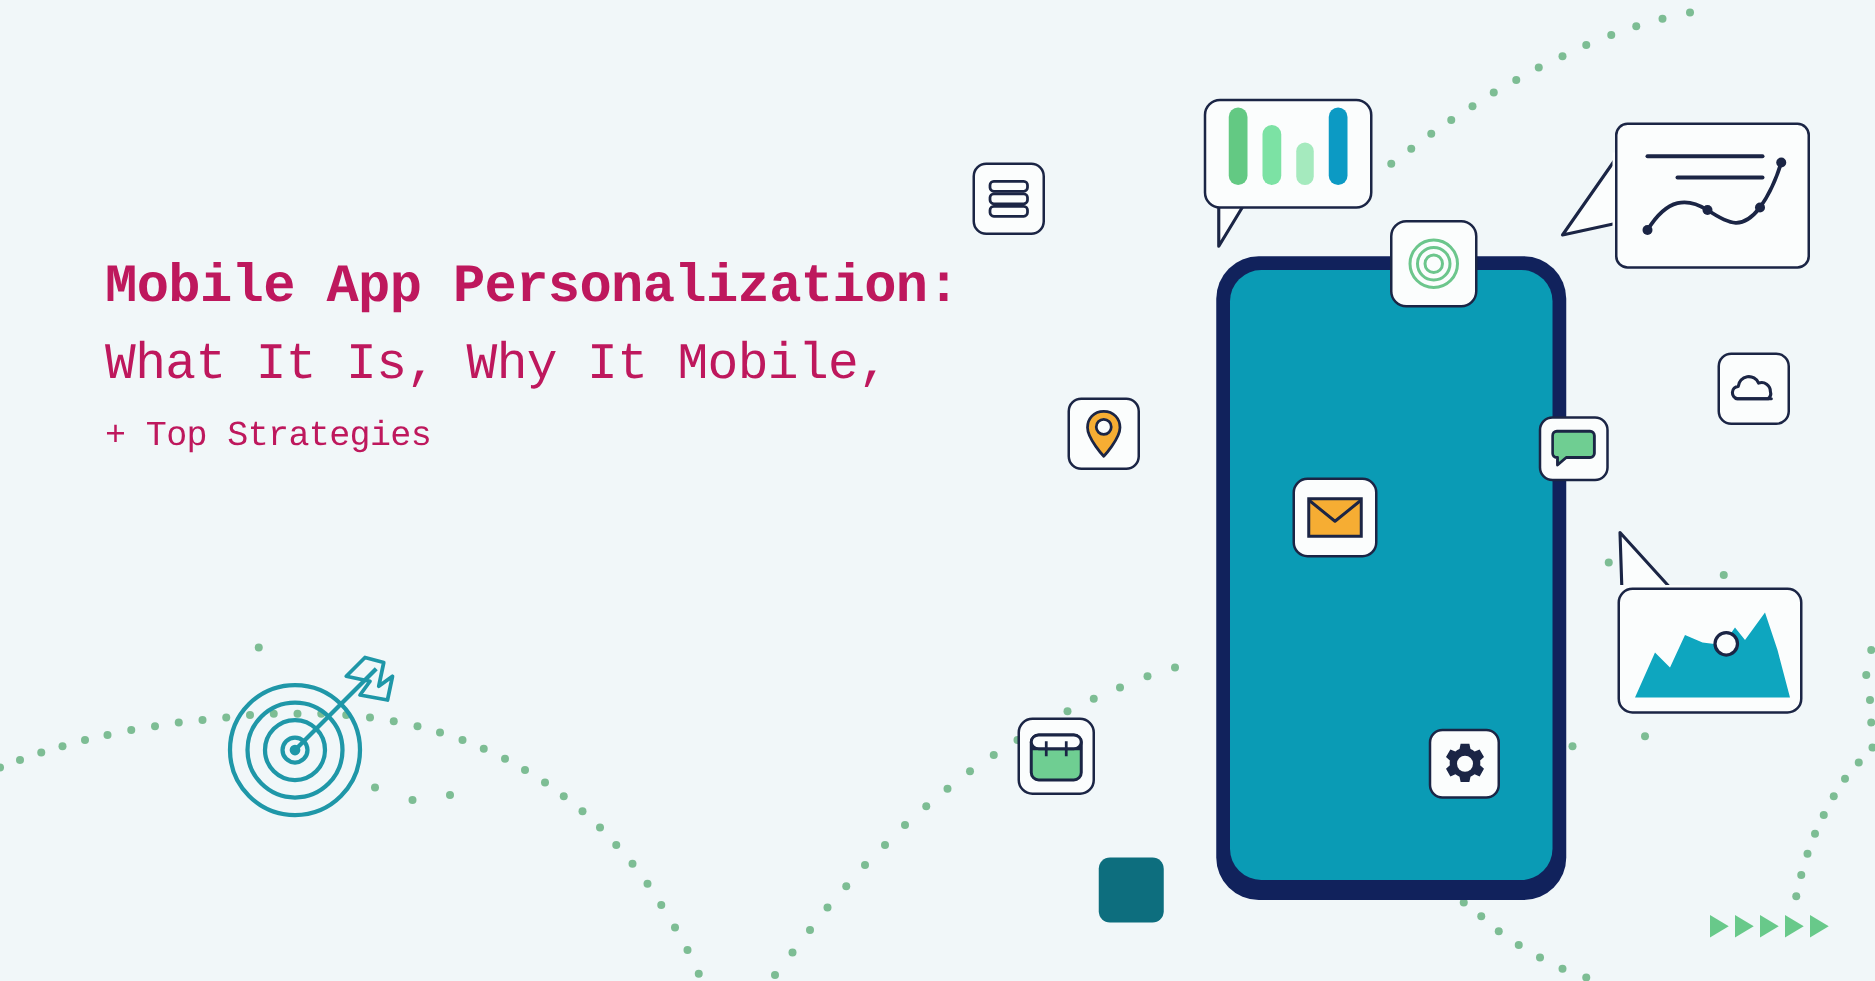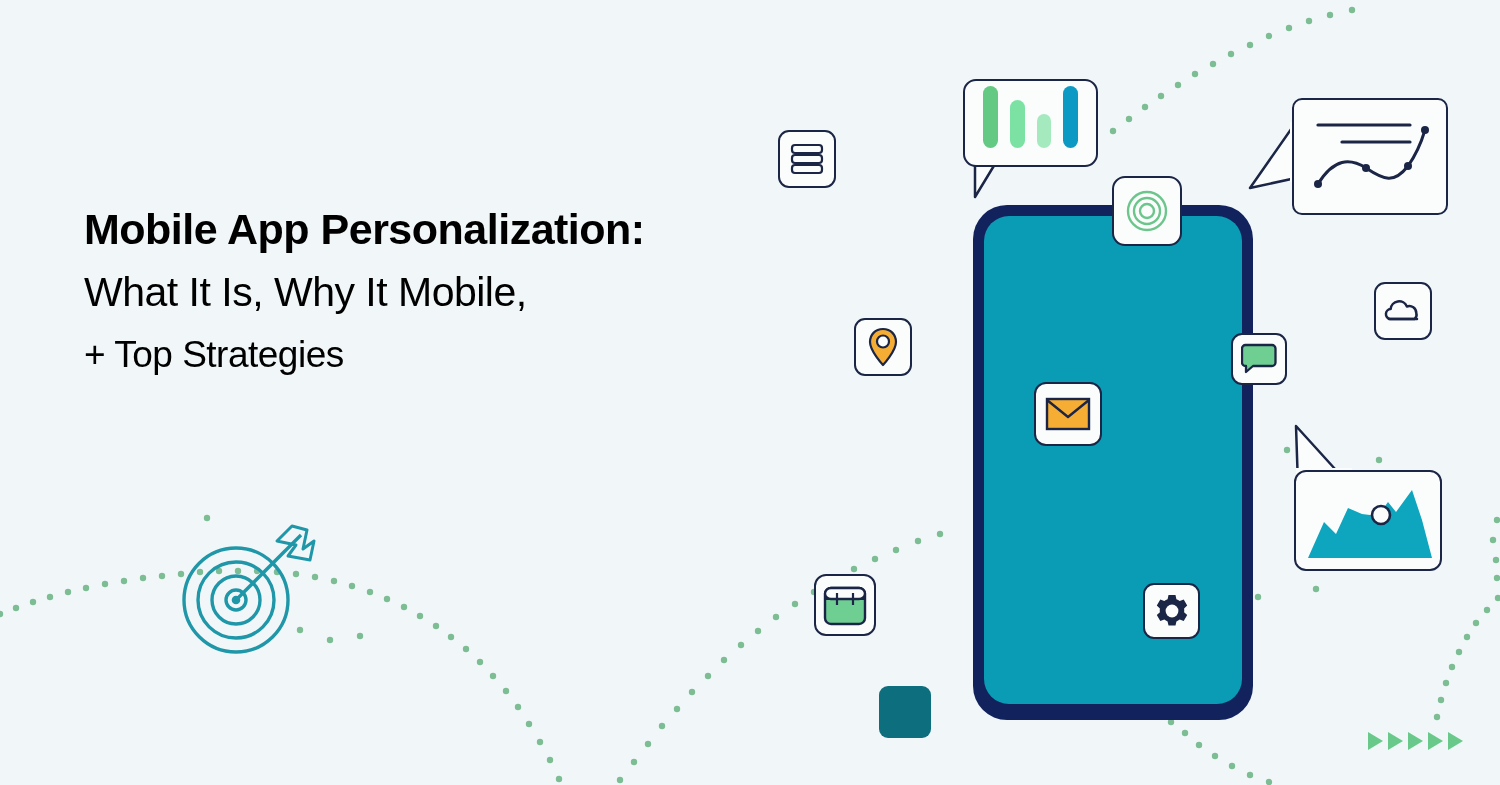--- a/index.html
+++ b/index.html
@@ -9,27 +9,28 @@
     font-family:"Liberation Sans", sans-serif;
     position:relative;
   }
   #stage { position:absolute; inset:0; width:1500px; height:785px; }
 
   svg.layer { position:absolute; left:0; top:0; width:1500px; height:785px; pointer-events:none; }
 
   
   .headline { position:absolute; left:84px; top:208px; width:700px; }
   .headline .line {
-    color:#000000;
+    color:#be185d;
     letter-spacing:-0.5px;
     white-space:nowrap;
+    font-family:Liberation Mono, monospace;
   }
   .headline .l1 { font-size:43px; font-weight:bold; line-height:1.0; margin-bottom:21px; }
   .headline .l2 { font-size:41px; font-weight:400; line-height:1.0; margin-bottom:23px; }
-  .headline .l3 { font-size:37px; font-weight:400; line-height:1.0; }
+  .headline .l3 { font-size:28px; font-weight:400; line-height:1.0; }
 
   
   .phone {
     position:absolute; left:973px; top:205px;
     width:280px; height:515px;
     background:#11225c;
     border-radius:34px;
     box-shadow:0 0 0 0 transparent;
   }
   .phone-screen {

